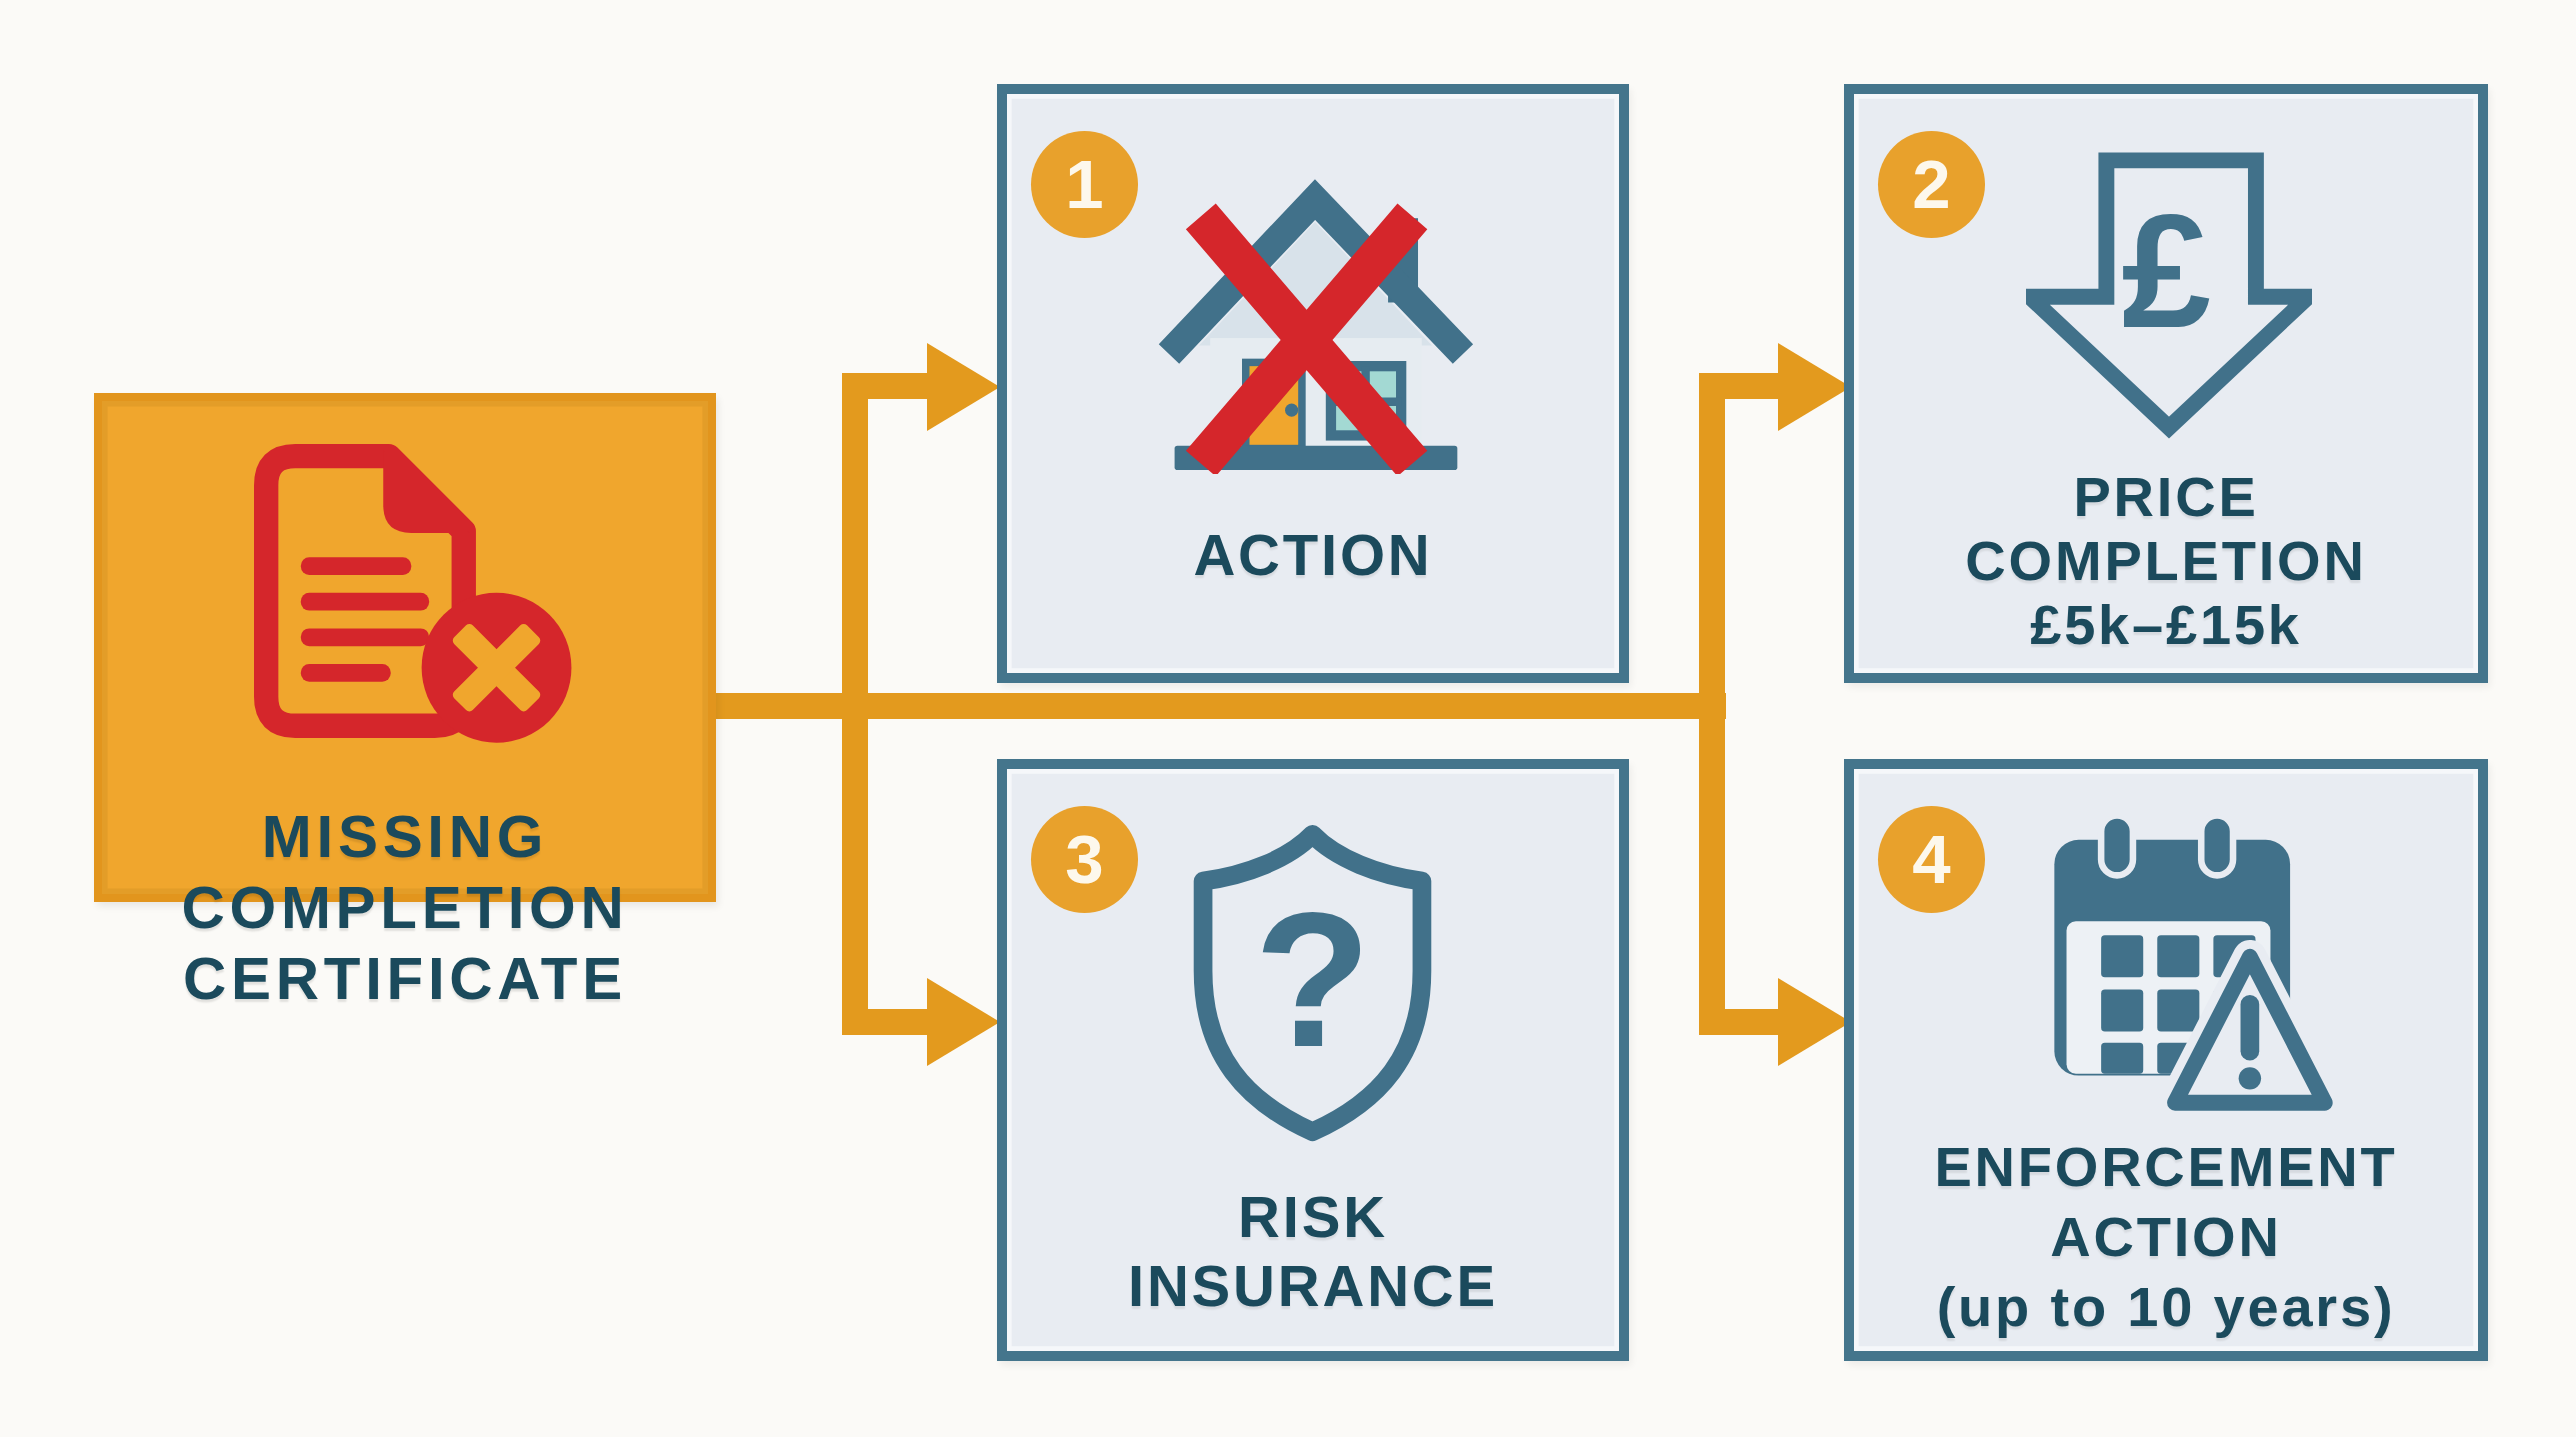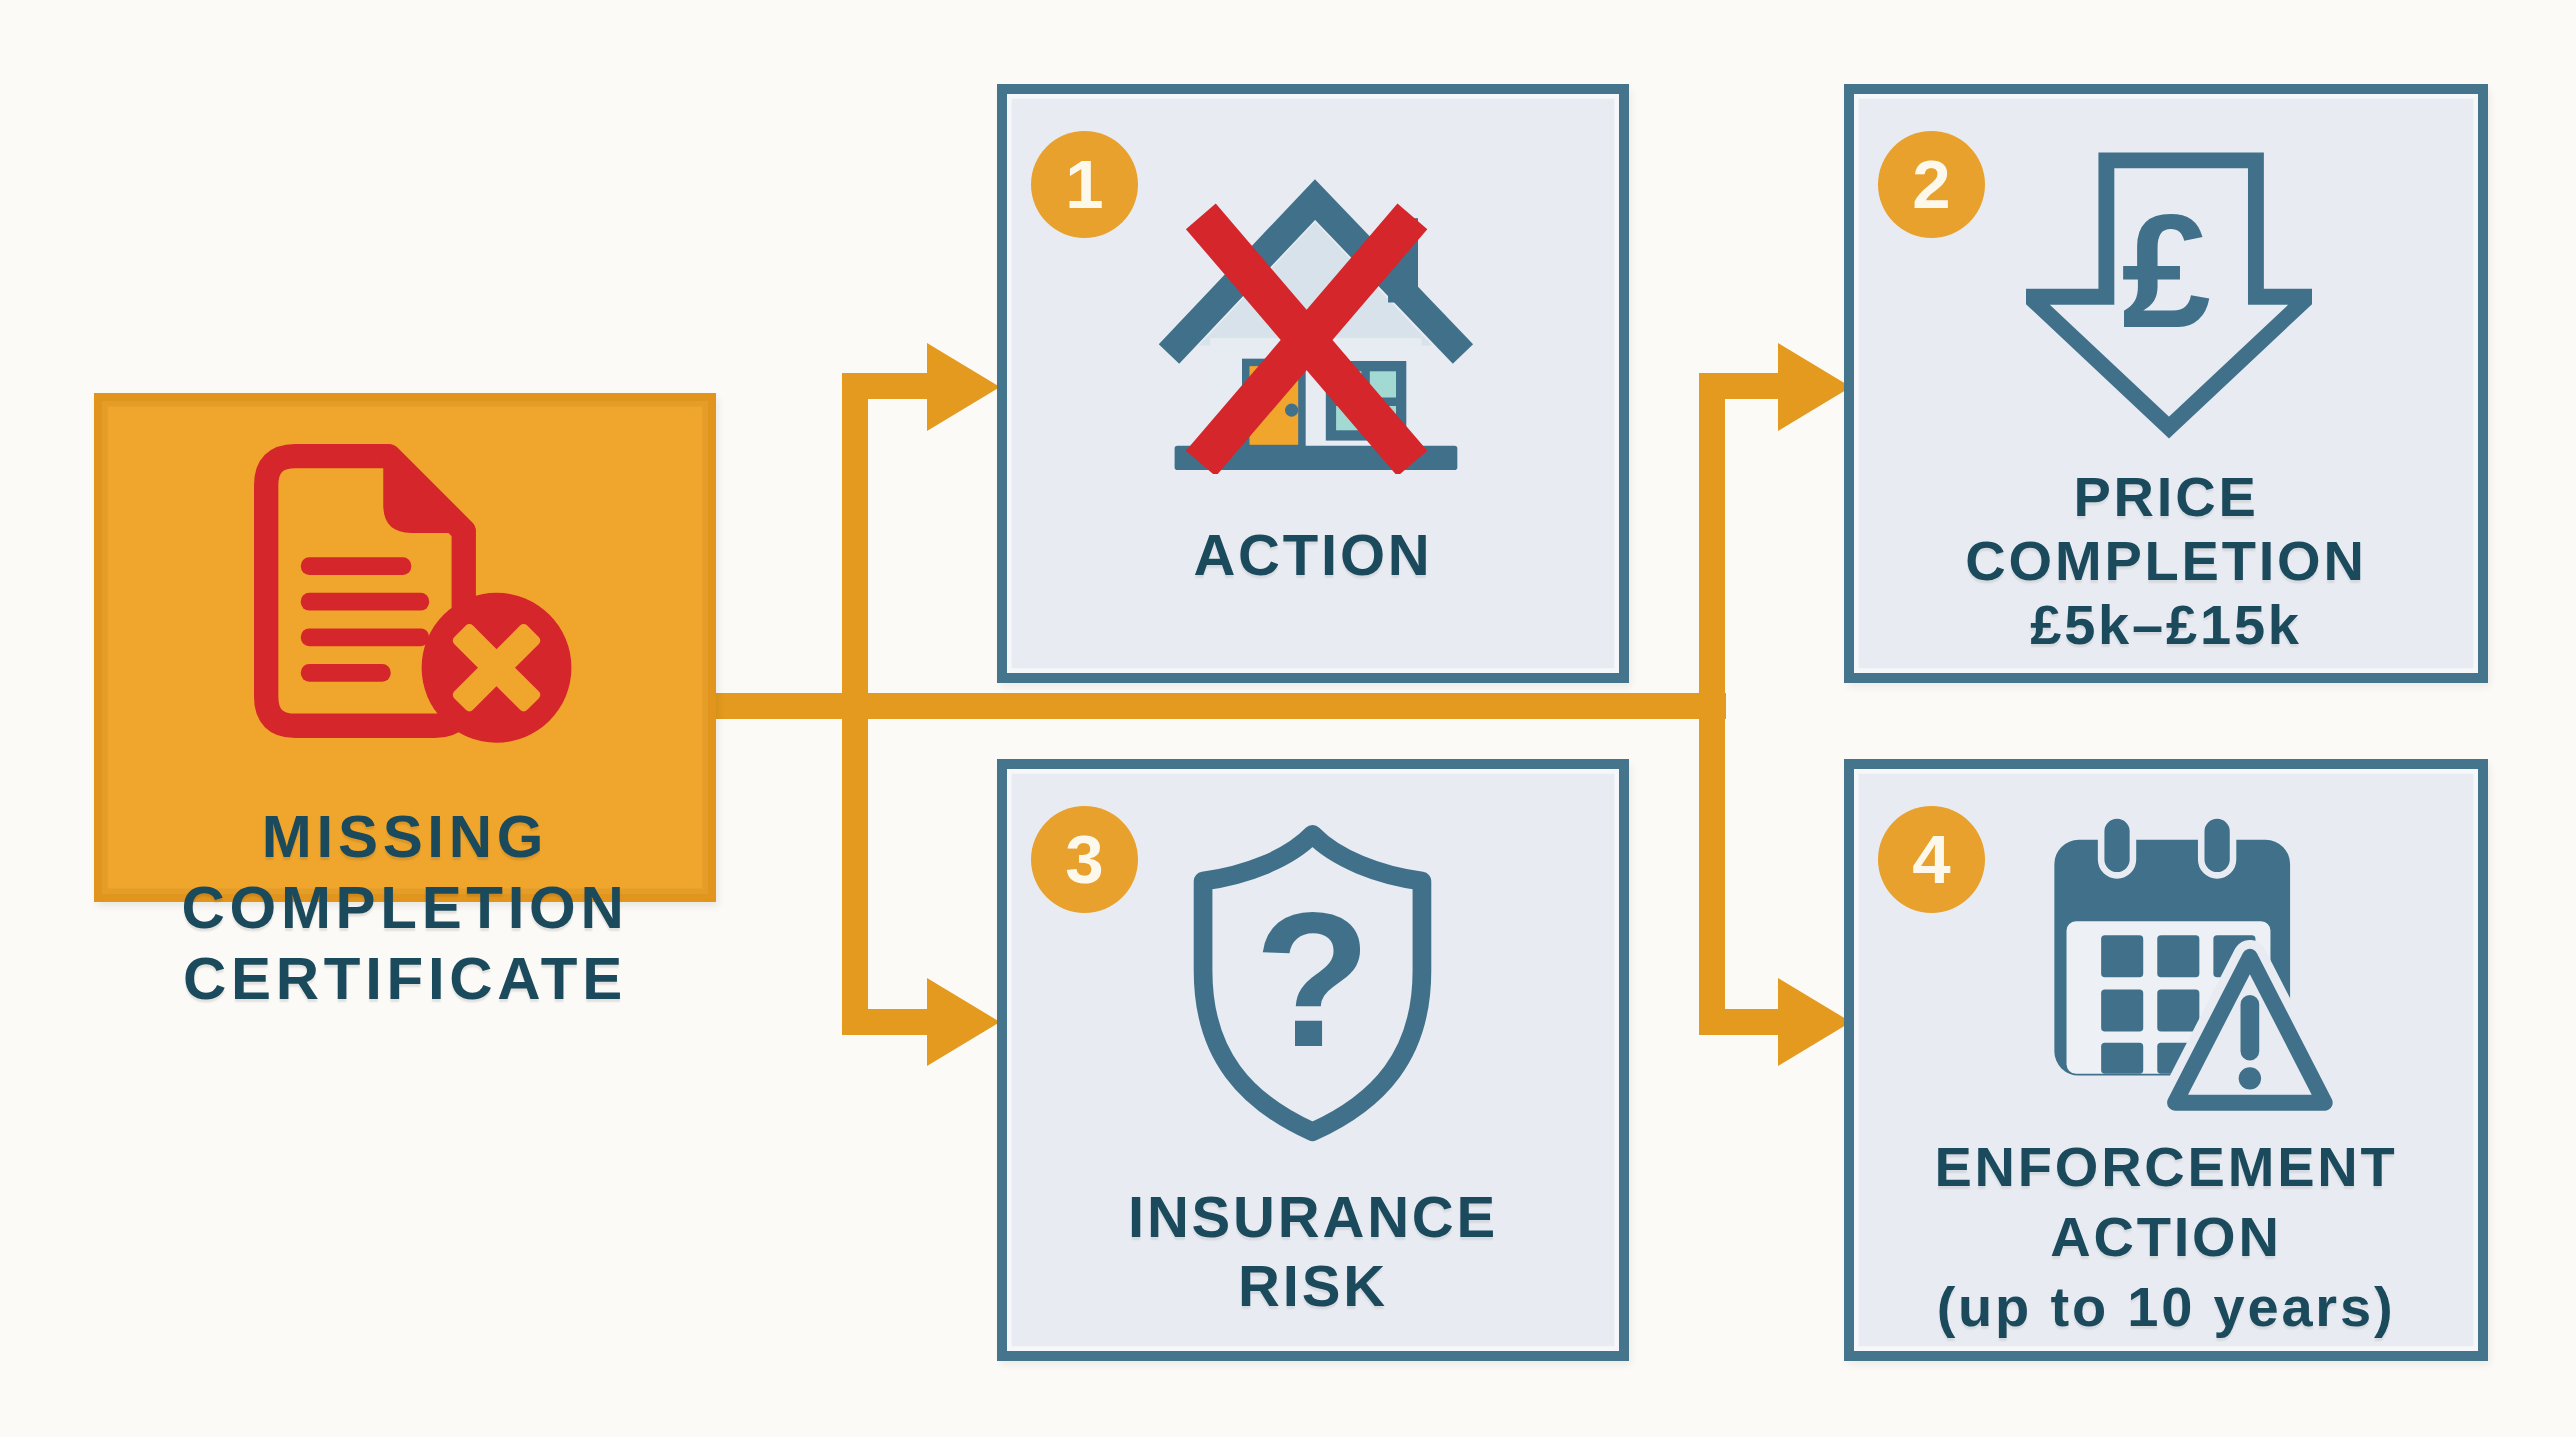--- a/index.html
+++ b/index.html
@@ -136,22 +136,22 @@
 
   <div class="obox" style="left:997px;top:759px;width:632px;height:602px">
     <div class="badge">
       <span>3</span>
     </div>
     <svg class="icon" style="left:179px;top:56px" width="253" height="318" viewBox="0 0 270 340">
       <path class="t-stroke" style="stroke-width:20;stroke-linejoin:round" d="M135 10 C110 36 64 54 18 60 L18 156 C18 246 64 296 135 328 C206 296 252 246 252 156 L252 60 C206 54 160 36 135 10 Z"></path>
       <text class="svgtxt" x="135" y="236" text-anchor="middle" style="font-size:205px">?</text>
     </svg>
     <div class="btitle" style="top:413px;font-size:58px;line-height:69px">
+      <span>RISK</span>
       <span>INSURANCE</span>
-      <span>RISK</span>
     </div>
   </div>
 
   <div class="obox" style="left:1844px;top:759px;width:644px;height:602px">
     <div class="badge">
       <span>4</span>
     </div>
     <svg class="icon" style="left:191px;top:37px" width="290" height="309" viewBox="0 0 310 330">
       <rect class="t-fill" x="10" y="36" width="252" height="252" rx="26"></rect>
       <rect x="60" y="10" width="34" height="64" rx="17" style="fill:var(--icon-teal);stroke:var(--box-fill);stroke-width:7"></rect>

